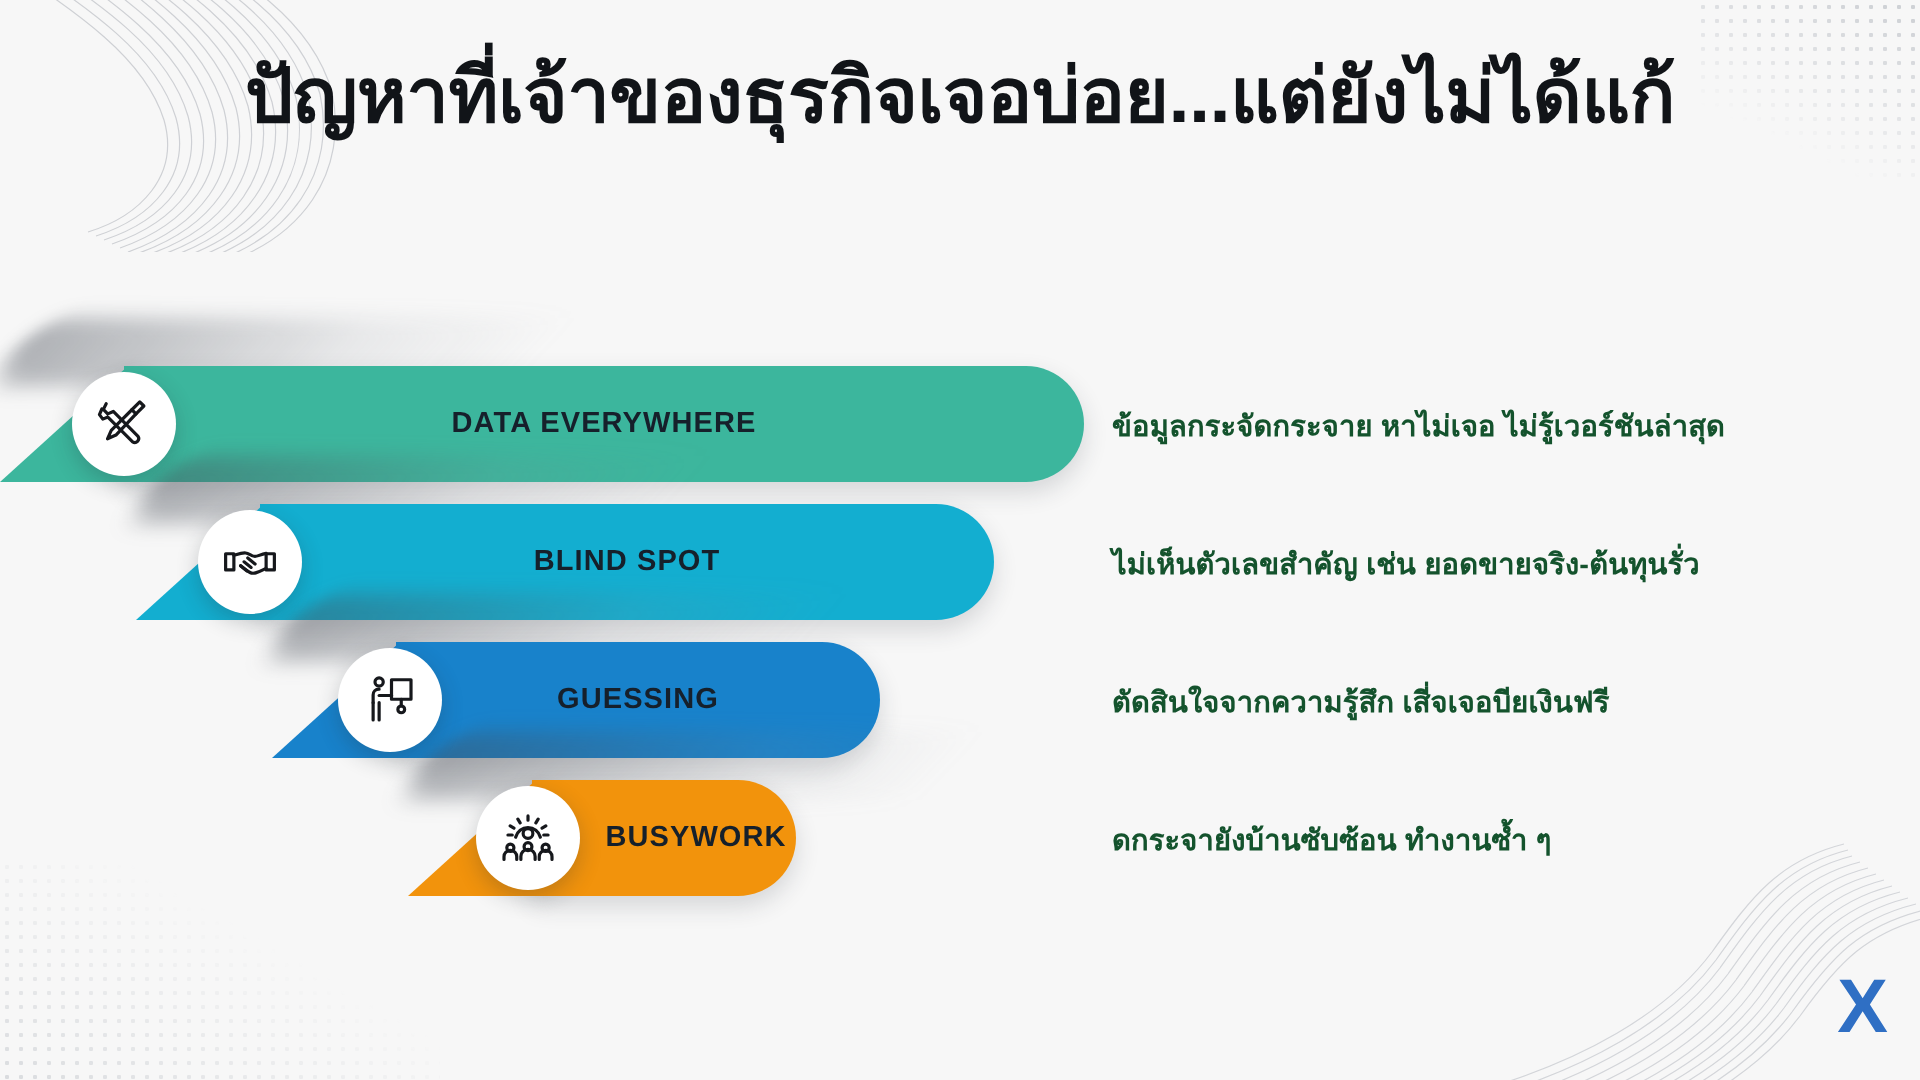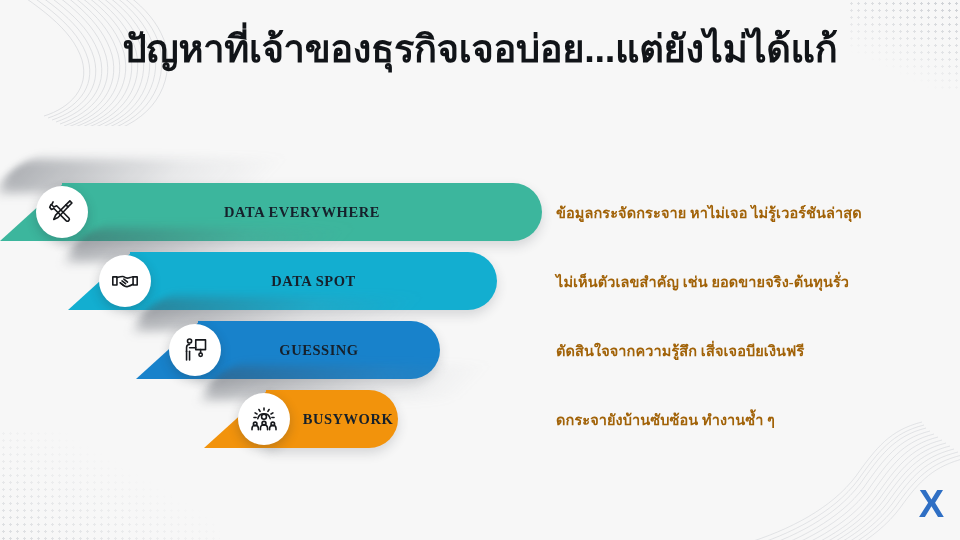--- a/index.html
+++ b/index.html
@@ -39,21 +39,21 @@
     font-size:38px; font-weight:700; color:#111418;
     letter-spacing:-.3px; line-height:1.25;
     white-space:nowrap;
   }
   #subtitle {
     margin-top:12px; font-size:14.5px; font-weight:400;
     color:#2b2f36; letter-spacing:.1px;
   }
 
   
-  #funnel { position:absolute; left:0; top:150px; width:960px; height:330px;font-family:Liberation Serif, serif; }
+  #funnel { position:absolute; left:0; top:150px; width:960px; height:330px; }
 
   .row { position:absolute; left:0; width:960px; }
 
   
   .shadow-wedge {
     position:absolute;
     background:linear-gradient(100deg, rgba(70,76,86,.42), rgba(120,126,136,.12) 55%, rgba(140,146,156,0) 88%);
     filter:blur(5px);
     border-radius:30px;
   }
@@ -86,21 +86,21 @@
     background:#fff;
     box-shadow:0 4px 11px rgba(35,42,52,.24);
     display:flex; align-items:center; justify-content:center;
     z-index:6;
   }
   .badge svg { width:30px; height:30px; display:block; }
 
   
   .desc {
     position:absolute; left:556px;
-    font-size:14.5px; font-weight:700; color:#a16207;
+    font-size:14.5px; font-weight:700; color:#14532d;
     white-space:nowrap; letter-spacing:.1px;
   }
 
   
   #logo { position:absolute; right:18px; bottom:12px; height:48px; display:flex; align-items:center; z-index:7; }
   #logo-x { font-size:38px; font-weight:700; color:#2f6fc4; line-height:1; letter-spacing:-2px; }
   #logo-word { font-size:34px; font-weight:600; color:#3cb4b8; line-height:1; margin-left:-4px; letter-spacing:-.5px; }
 </style>
 </head>
 <body style="background: rgb(247, 247, 247);">
@@ -164,21 +164,21 @@
           <path d="M26.6 6.4 L22.4 10.6 L20.2 8.4 L24.4 4.2 Z"></path>
           <path d="M20.2 8.4 L9.2 19.4 L7.2 23.9 L11.7 21.9 L22.4 10.6"></path>
         </svg>
       </div>
       <div class="desc" style="top:18px;">ข้อมูลกระจัดกระจาย หาไม่เจอ ไม่รู้เวอร์ชันล่าสุด</div>
     </div>
 
     <div class="row" style="top:102px;">
       <div class="shadow-wedge" style="left:74px; top:-24px; width:300px; height:34px; transform:skewX(-38deg);"></div>
       <div class="bar" style="left:130px; width:367px; background:#13aed0;"></div>
-      <div class="bar-label" style="left:130px; width:367px;">DATA SPOT</div>
+      <div class="bar-label" style="left:130px; width:367px;">BLIND SPOT</div>
       <div class="badge" style="left:99px; top:3px;">
         <svg viewBox="0 0 32 32" fill="none" stroke="#16181c" stroke-width="1.7" stroke-linecap="round" stroke-linejoin="round">
           <path d="M3 11.6 h4.4 v8.6 H3 z"></path>
           <path d="M29 11.6 h-4.4 v8.6 H29 z"></path>
           <path d="M7.4 12.4 c2.1-.6 4.2-1.4 6.3-1.2 1.2.1 2.2.9 3.3 1.4 1.1.5 2.4.4 3.5 0 1.4-.5 2.8-1 4.1-1.2"></path>
           <path d="M24.6 19.4 c-1.8.9-3.7 1.8-5.6 2.4-1 .3-2.1.3-3-.2-1.8-1-3.4-2.3-5-3.6"></path>
           <path d="M11 18 l3.4 2.8"></path>
           <path d="M12.8 15.9 l3.8 3"></path>
           <path d="M14.8 13.9 l3.9 3.2"></path>
         </svg>

